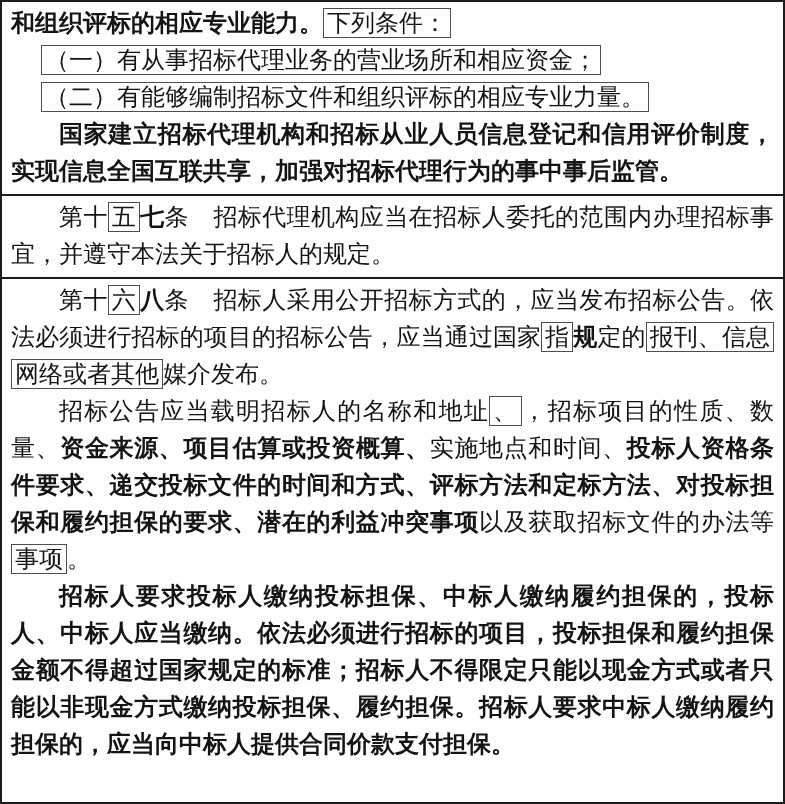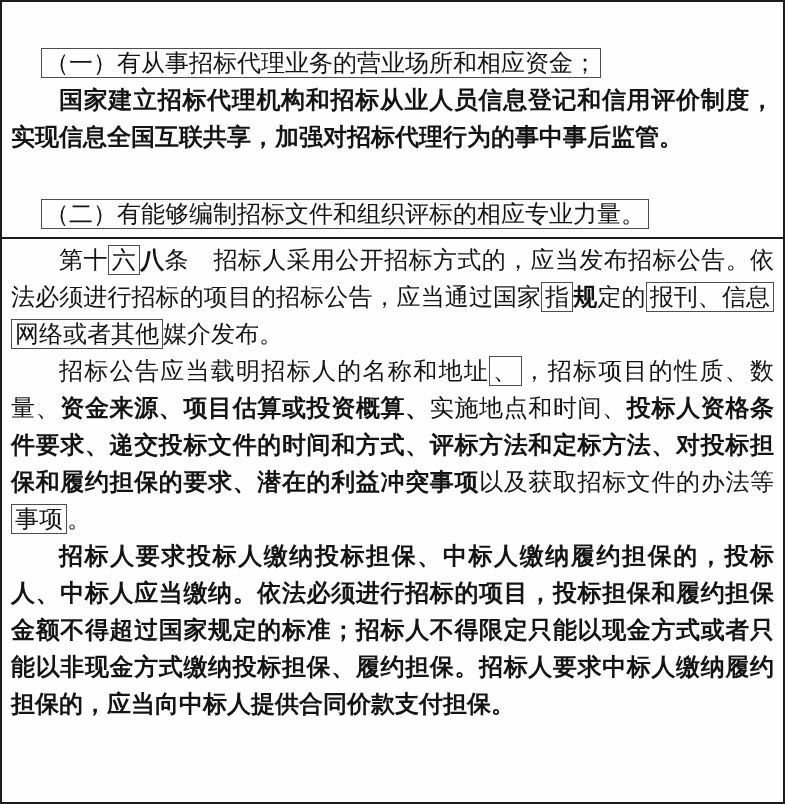--- a/index.html
+++ b/index.html
@@ -24,21 +24,21 @@
   }
   .section:last-child {
     border-bottom: none;
   }
   p.paragraph {
     margin: 0;
     text-align: justify;
     text-justify: inter-character;
   }
   p.indent-para { text-indent: 2em; }
-  p.indent-item { text-indent: 1.25em; margin-top: 40px; }
+  p.indent-item { text-indent: 1.25em; }
   p.indent-none { text-indent: 0; }
   .run-normal {
     font-family: "Liberation Serif", "DejaVu Serif", serif;
     font-weight: normal;
   }
   .run-added {
     font-family: "DejaVu Sans", "Liberation Sans", sans-serif;
     font-weight: 700;
   }
   .run-deleted {
@@ -49,23 +49,27 @@
     box-decoration-break: clone;
     -webkit-box-decoration-break: clone;
   }
 </style>
 </head>
 <body>
 
 <main class="page">
   <div id="doc-sections">
       <div class="section">
+        <p class="paragraph indent-none"><span class="run-added">和组织评标的相应专业能力。</span><span class="run-deleted">下列条件：</span></p>
         <p class="paragraph indent-item"><span class="run-deleted">（一）有从事招标代理业务的营业场所和相应资金；</span></p>
+        <p class="paragraph indent-item"><span class="run-deleted">（二）有能够编制招标文件和组织评标的相应专业力量。</span></p>
         <p class="paragraph indent-para"><span class="run-added">国家建立招标代理机构和招标从业人员信息登记和信用评价制度，实现信息全国互联共享，加强对招标代理行为的事中事后监管。</span></p>
-        <p class="paragraph indent-item"><span class="run-deleted">（二）有能够编制招标文件和组织评标的相应专业力量。</span></p>
+      </div>
+      <div class="section">
+        <p class="paragraph indent-para"><span class="run-normal">第十</span><span class="run-deleted">五</span><span class="run-added">七</span><span class="run-normal">条　招标代理机构应当在招标人委托的范围内办理招标事宜，并遵守本法关于招标人的规定。</span></p>
       </div>
       <div class="section">
         <p class="paragraph indent-para"><span class="run-normal">第十</span><span class="run-deleted">六</span><span class="run-added">八</span><span class="run-normal">条　招标人采用公开招标方式的，应当发布招标公告。依法必须进行招标的项目的招标公告，应当通过国家</span><span class="run-deleted">指</span><span class="run-added">规</span><span class="run-normal">定的</span><span class="run-deleted">报刊、信息网络或者其他</span><span class="run-normal">媒介发布。</span></p>
         <p class="paragraph indent-para"><span class="run-normal">招标公告应当载明招标人的名称和地址</span><span class="run-deleted">、</span><span class="run-normal">，招标项目的性质、数量、</span><span class="run-added">资金来源、项目估算或投资概算、</span><span class="run-normal">实施地点和时间、</span><span class="run-added">投标人资格条件要求、递交投标文件的时间和方式、评标方法和定标方法、对投标担保和履约担保的要求、潜在的利益冲突事项</span><span class="run-normal">以及获取招标文件的办法等</span><span class="run-deleted">事项</span><span class="run-normal">。</span></p>
         <p class="paragraph indent-para"><span class="run-added">招标人要求投标人缴纳投标担保、中标人缴纳履约担保的，投标人、中标人应当缴纳。依法必须进行招标的项目，投标担保和履约担保金额不得超过国家规定的标准；招标人不得限定只能以现金方式或者只能以非现金方式缴纳投标担保、履约担保。招标人要求中标人缴纳履约担保的，应当向中标人提供合同价款支付担保。</span></p>
       </div>
     </div>
 </main>
 
 </body></html>

